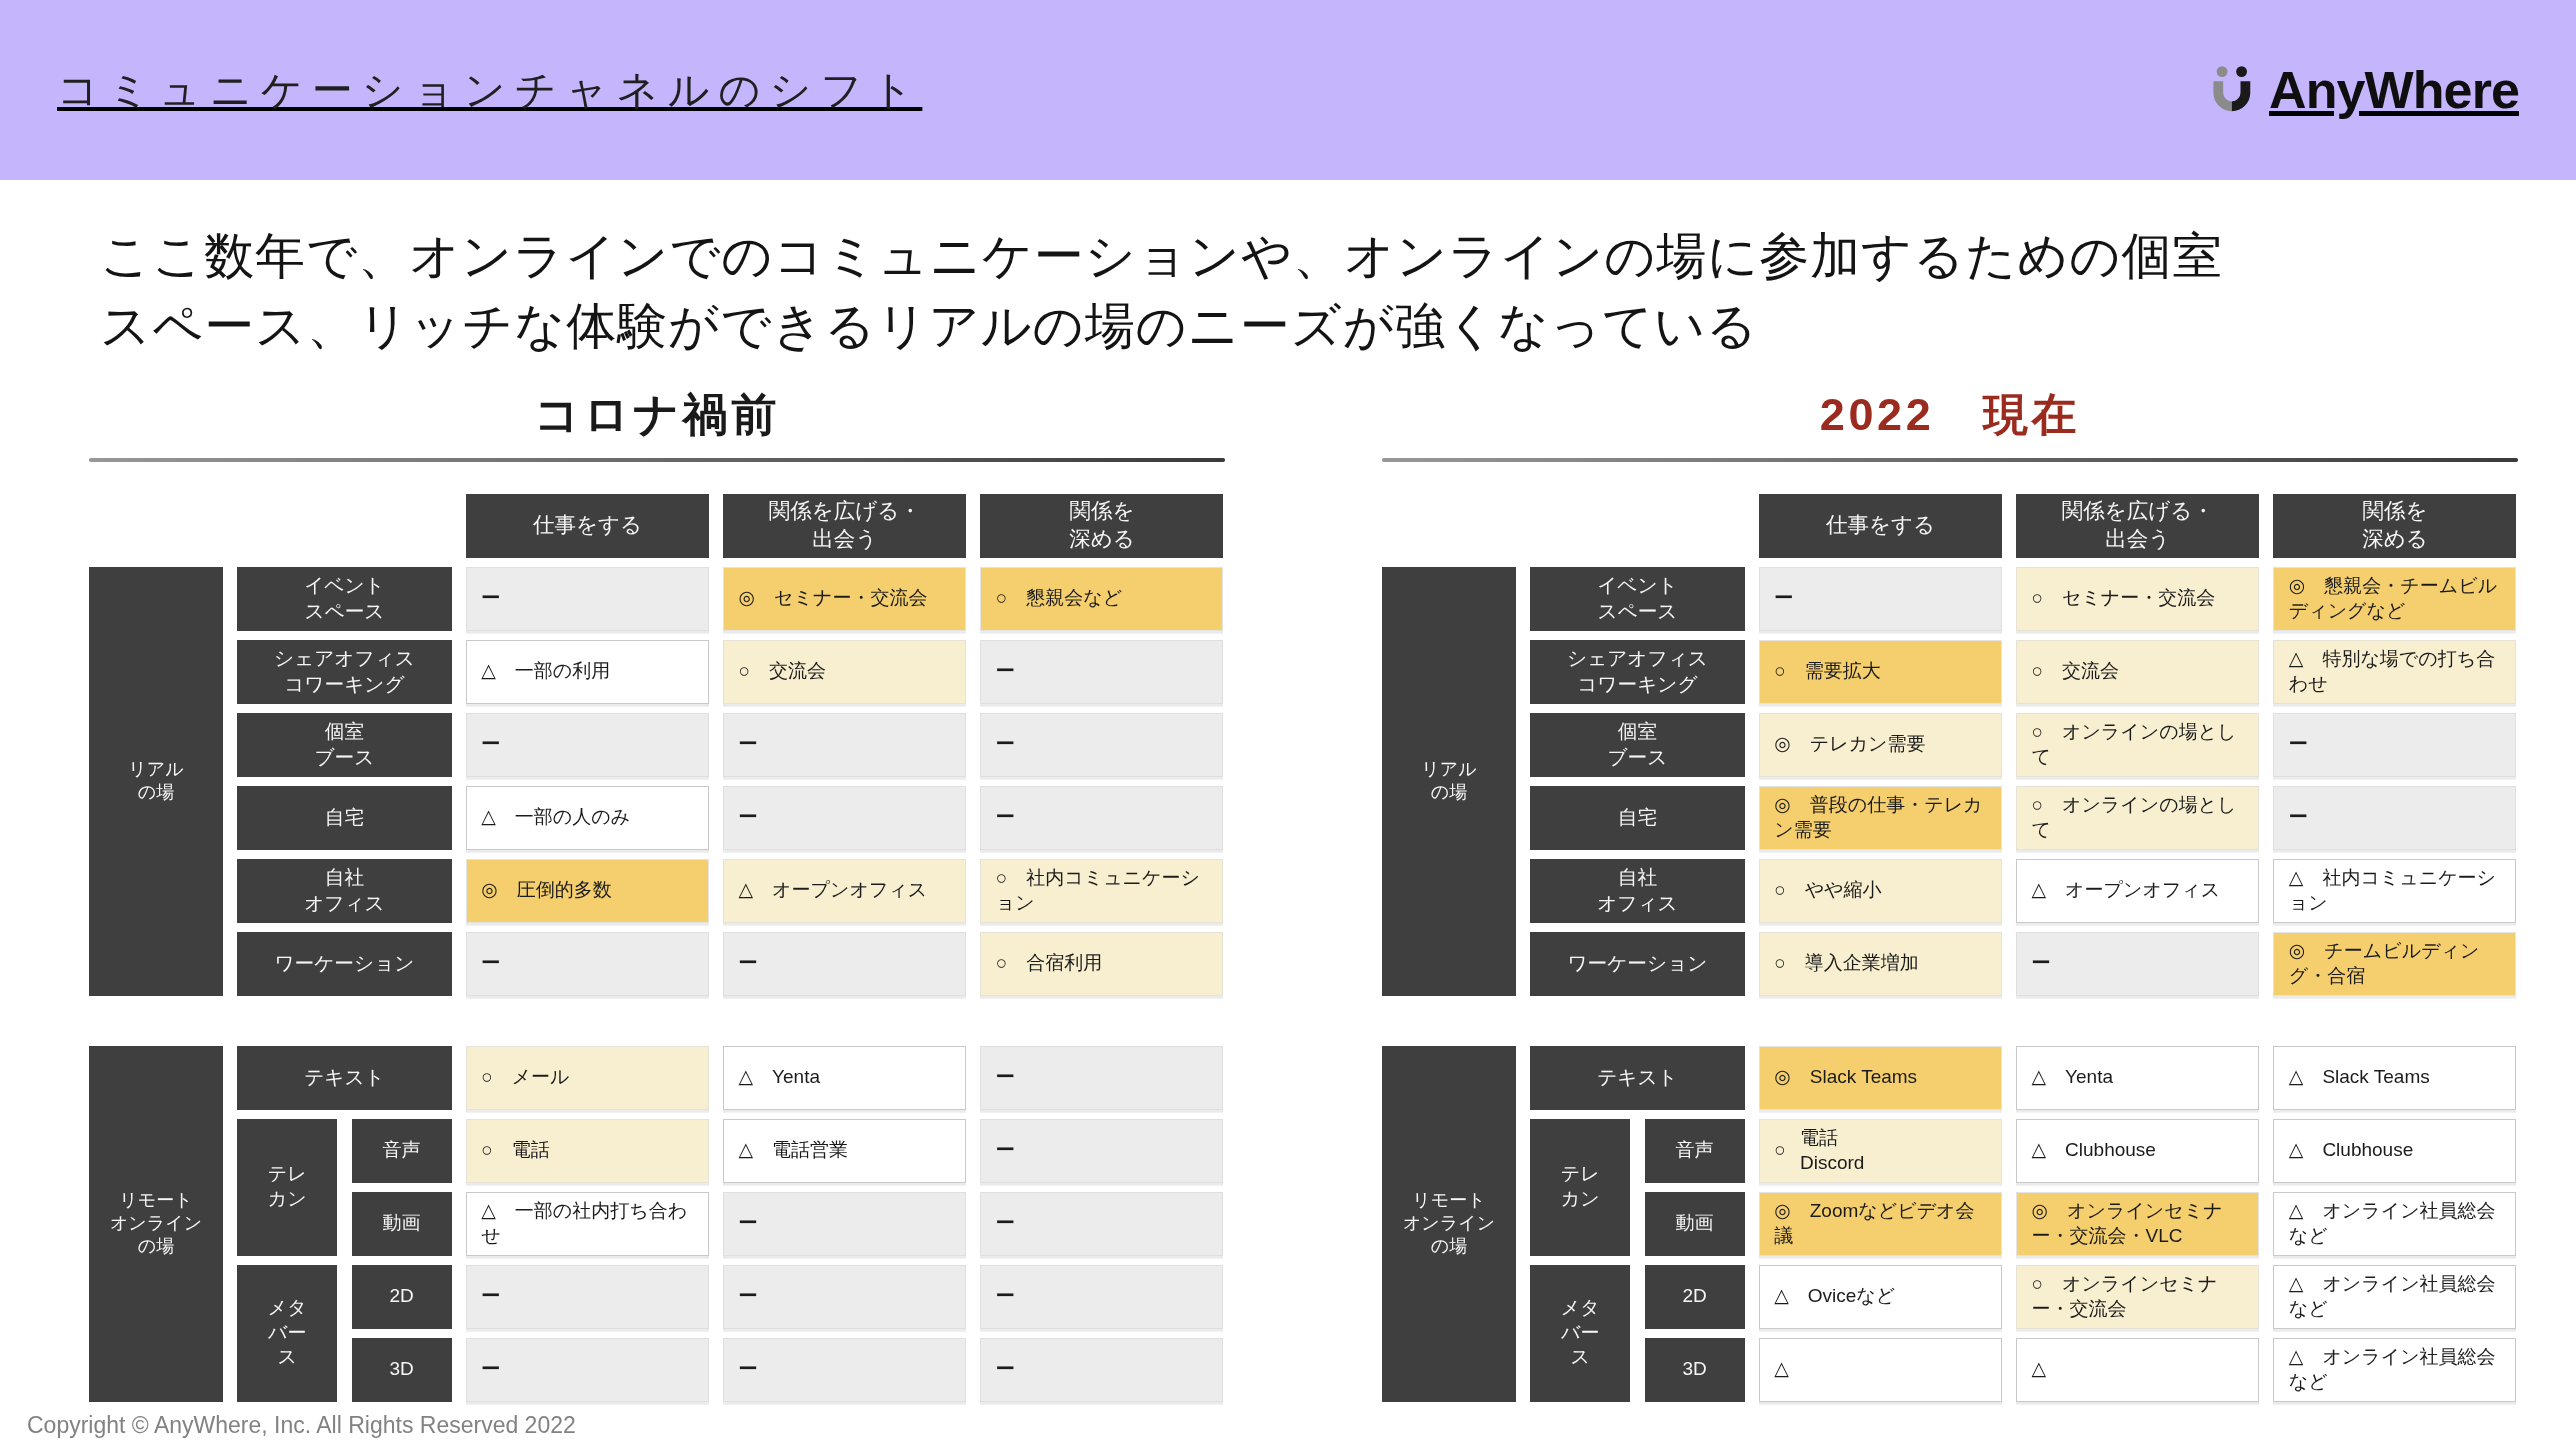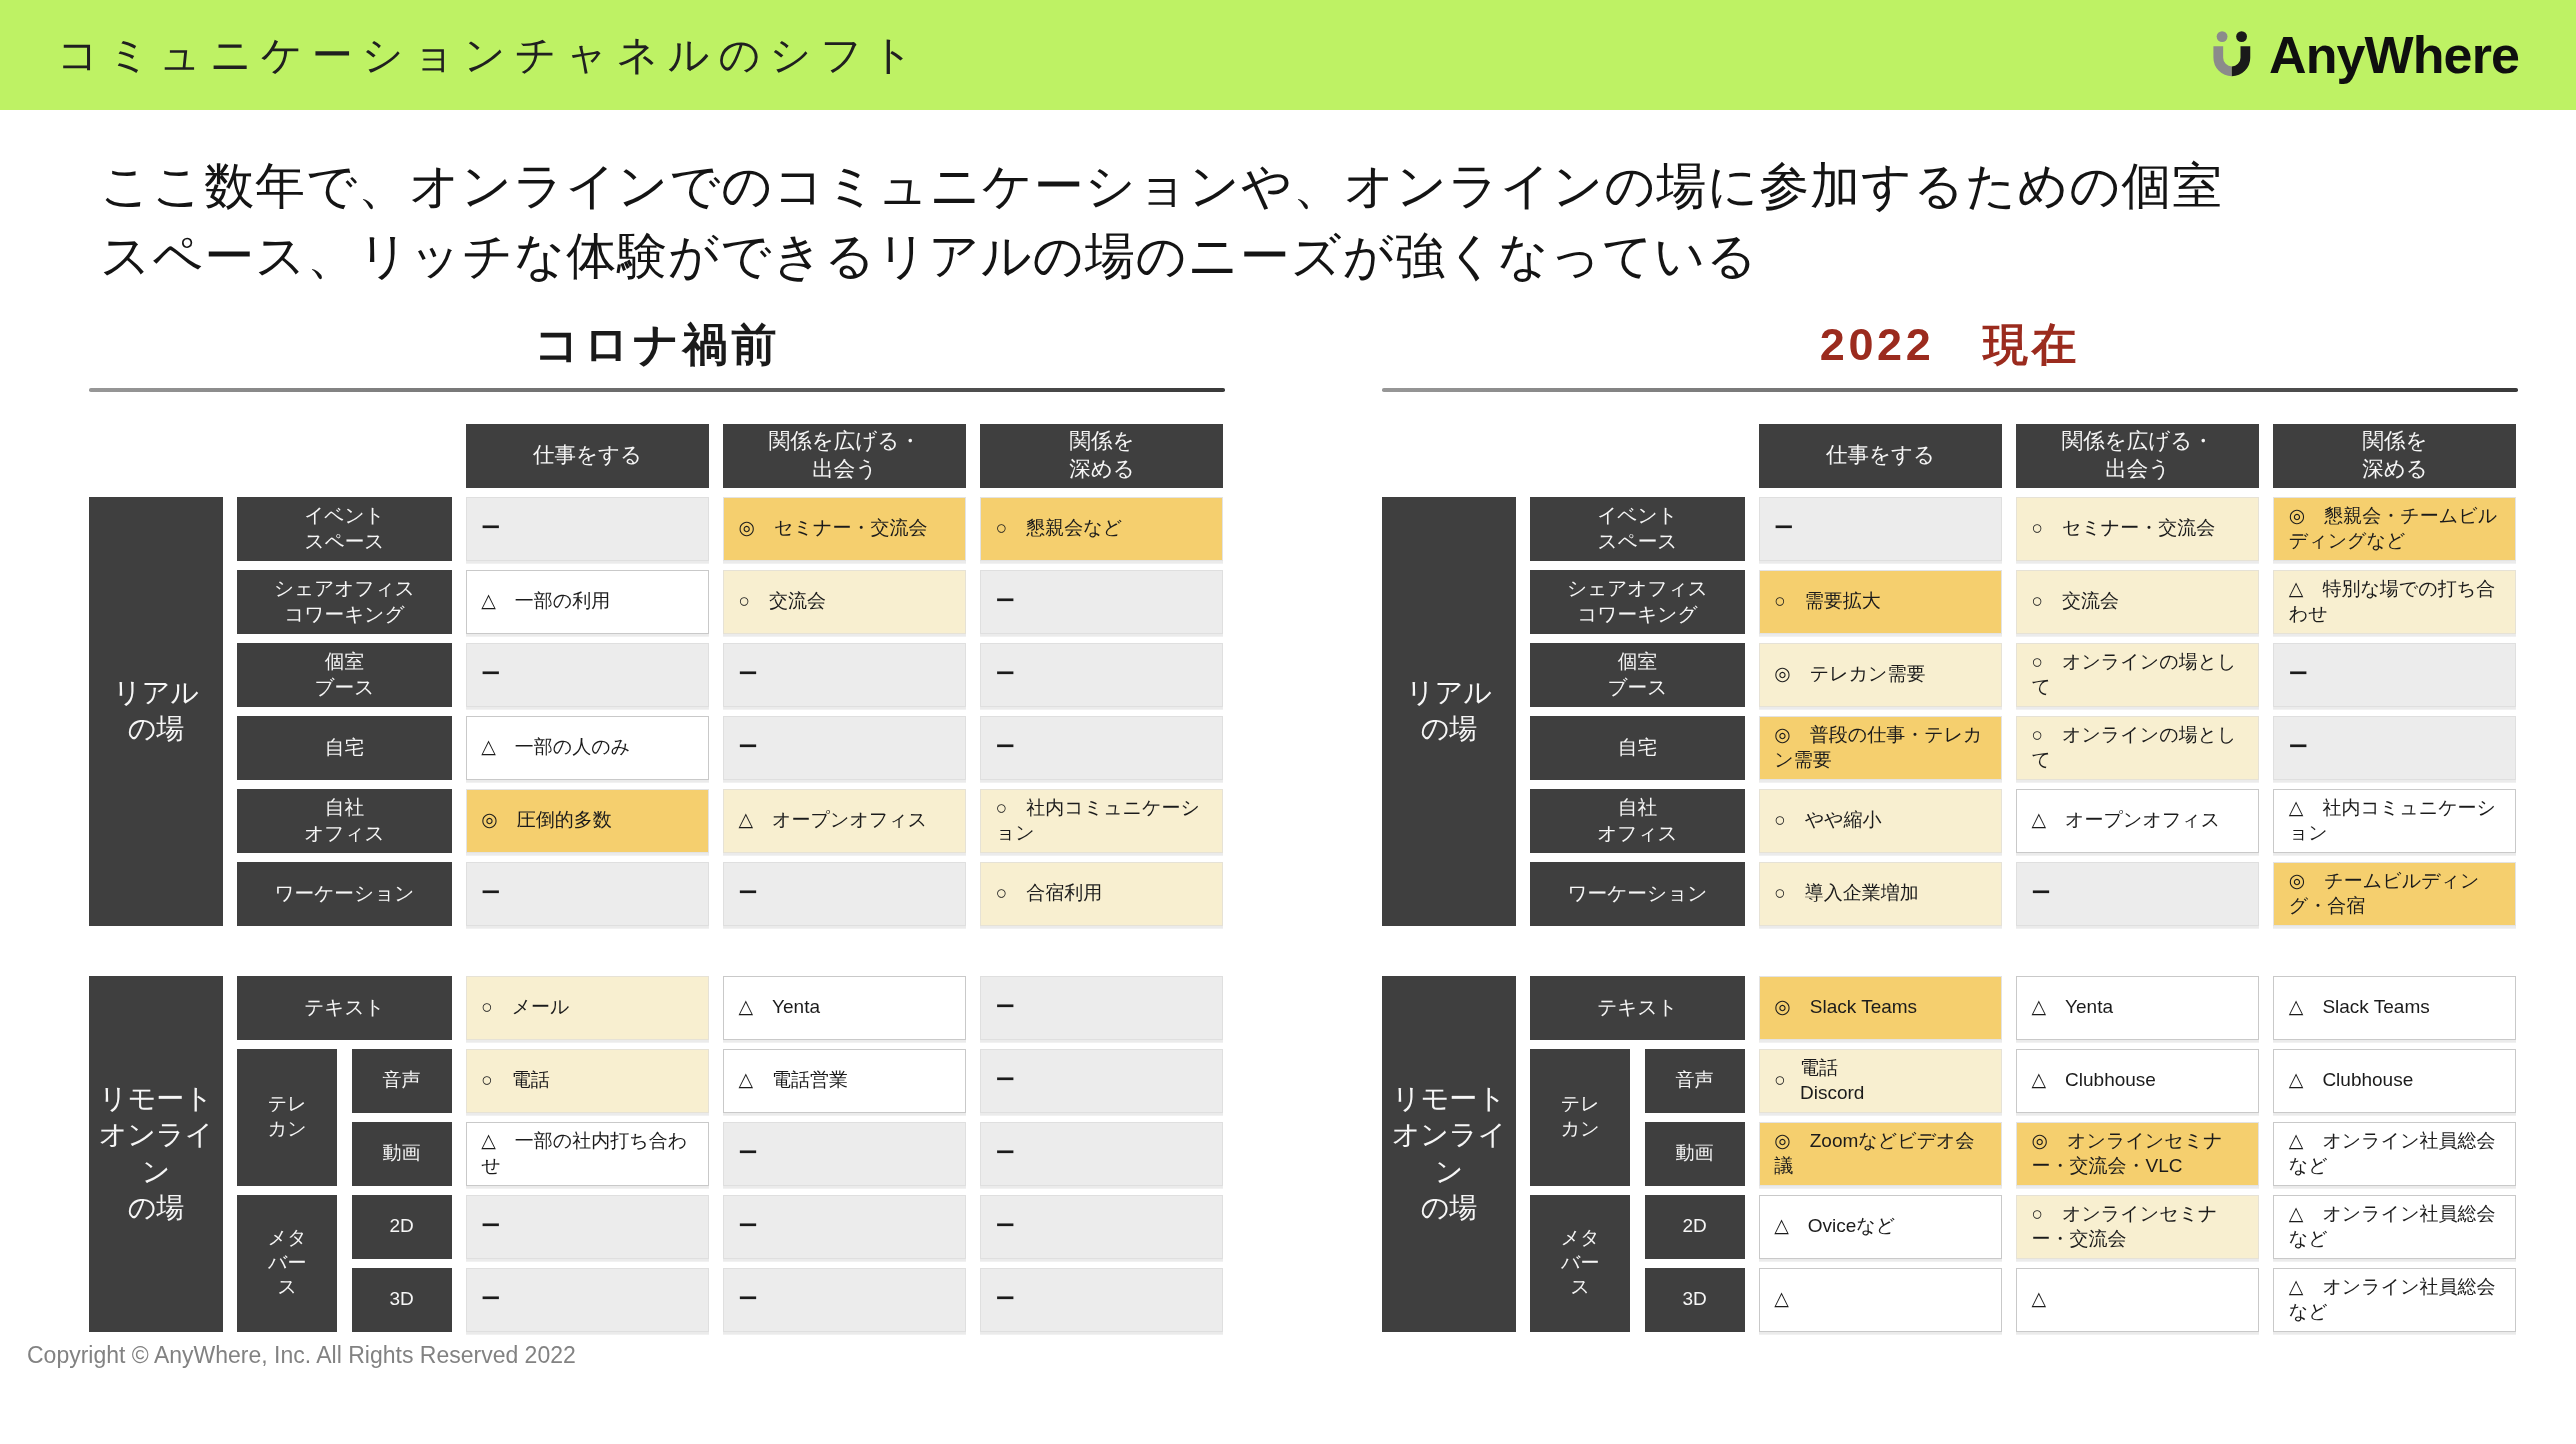--- a/index.html
+++ b/index.html
@@ -2,22 +2,22 @@
 <html style="font-size:14.3px"><head>
 <meta charset="utf-8">
 <style>
   html,body{margin:0;padding:0;}
   body{
     width:2576px;height:1445px;overflow:hidden;background:#ffffff;
     font-family:"Liberation Sans","DejaVu Sans",sans-serif;
     -webkit-font-smoothing:antialiased;
   }
   .top{
-    height:110px;background:#bef264;display:flex;align-items:center;
-    justify-content:space-between;padding:0 57px;box-sizing:border-box;
+    height:180px;background:#c4b5fd;display:flex;align-items:center;
+    justify-content:space-between;padding:0 57px;box-sizing:border-box;text-decoration:underline;
   }
   .page-title{font-size:41px;letter-spacing:9px;color:#202020;font-weight:500;}
   .logo{display:flex;align-items:center;gap:10.7px;}
   .logo-text{font-size:52px;font-weight:800;color:#0f0f0f;letter-spacing:-0.9px;}
   .headline{
     margin:41px 72px 0 100px;font-size:50px;font-weight:500;color:#141414;
     line-height:1.4;letter-spacing:0.9px;
   }
   .tables{display:flex;gap:157px;padding-left:89px;margin-top:27px;}
   .tbl{width:1136px;flex:0 0 auto;}
@@ -28,21 +28,21 @@
     grid-template-columns:134px 100px 100px 243px 243px 243px;
     grid-template-rows:repeat(7,64px) 32px repeat(5,64px);
     gap:9px 14.3px;
     margin-top:32px;
   }
   .box{
     background:#3F3F3F;color:#F6F6F6;display:flex;flex-direction:column;
     align-items:center;justify-content:center;text-align:center;line-height:1.3;
   }
   .col-header{font-size:21.5px;}
-  .group-label{font-size:28px;}
+  .group-label{font-size:18px;}
   .row-label{font-size:19.7px;}
   .parent-label{font-size:19px;}
   .sub-label{font-size:19px;}
   .cell{
     display:flex;align-items:center;box-sizing:border-box;
     padding:5.4px 14.3px;font-size:19px;line-height:1.3;color:#1b1b1b;
     border:1.8px solid #D8D8D8;box-shadow:0 2.7px 0 rgba(0,0,0,0.08);
     background:#fff;flex-wrap:wrap;align-content:center;
   }
   .cell.gold{background:#F5CF6E;border-color:#E3E3E3;}

